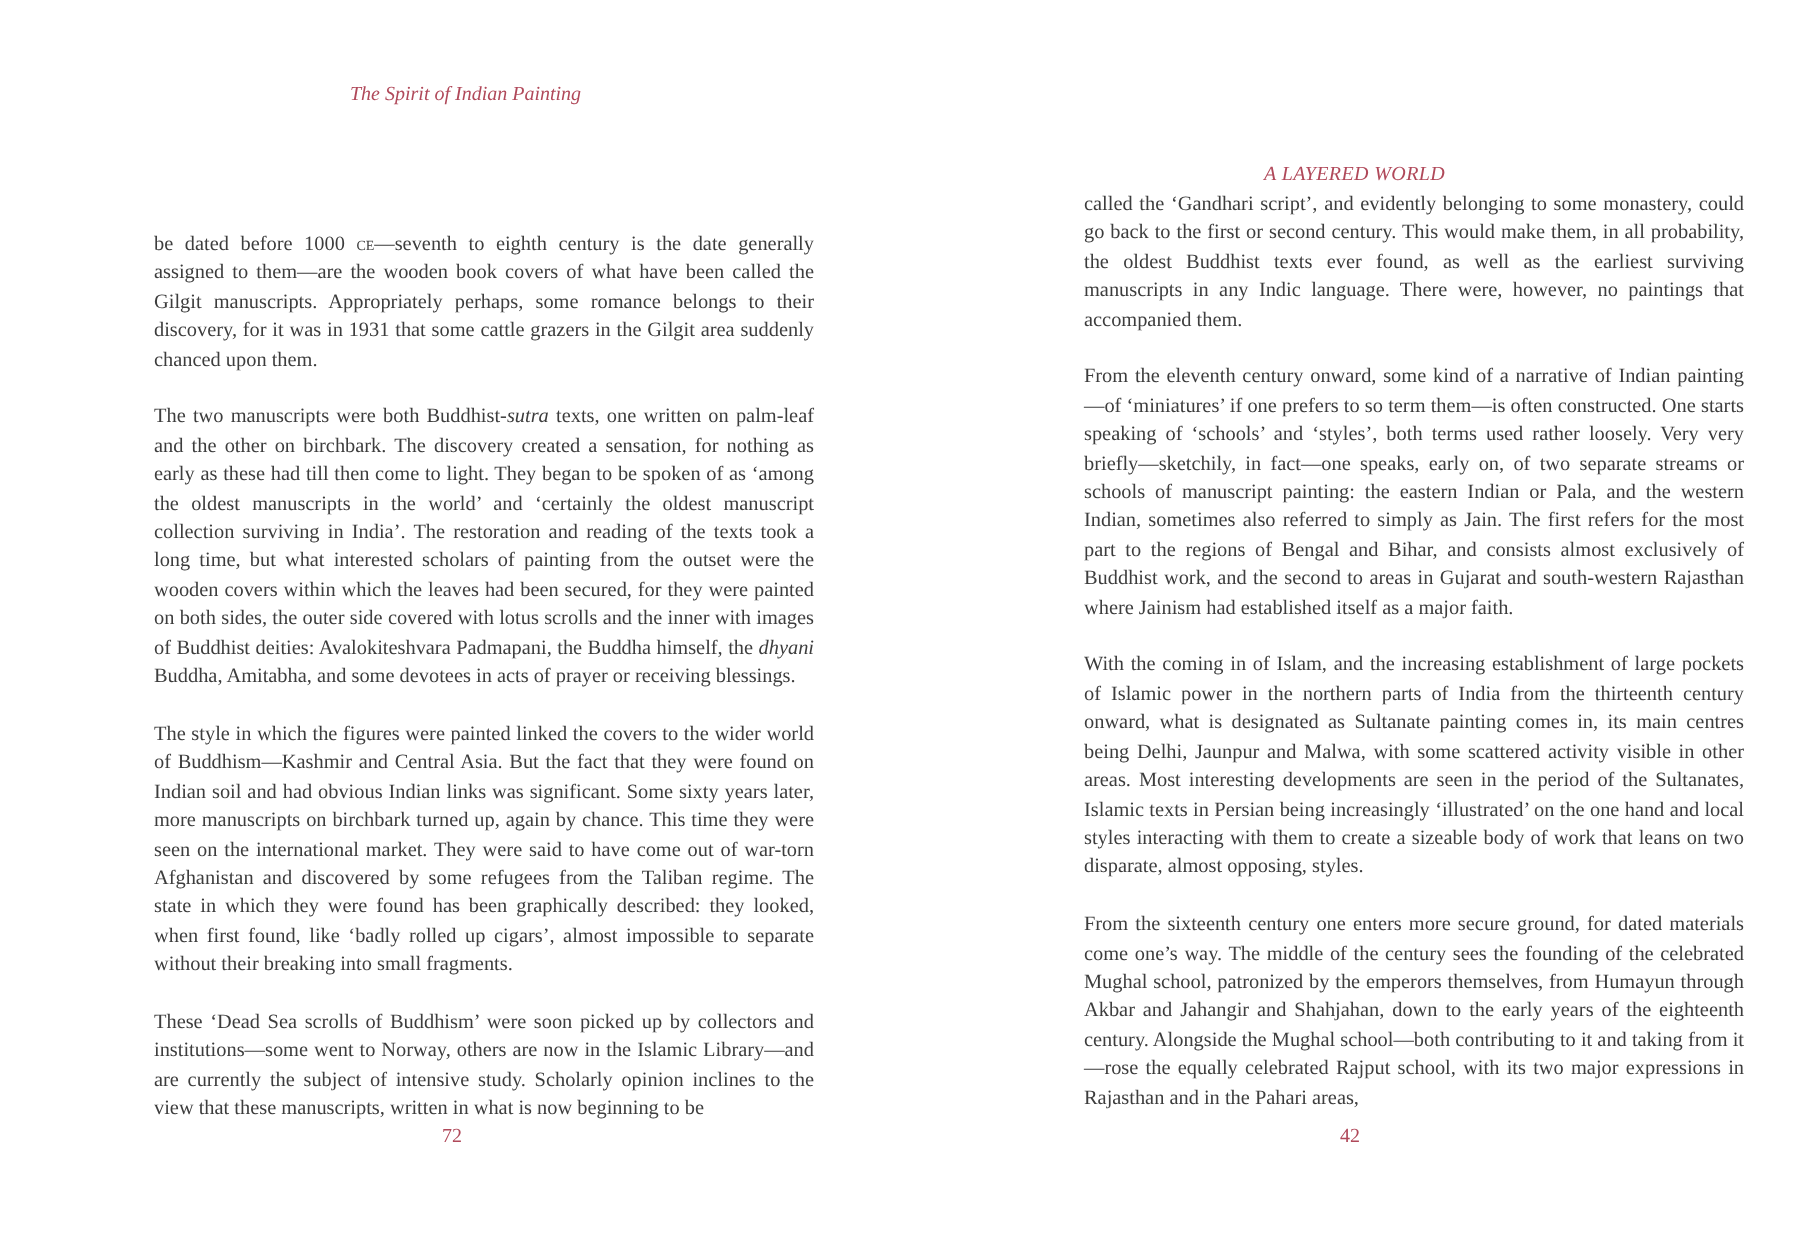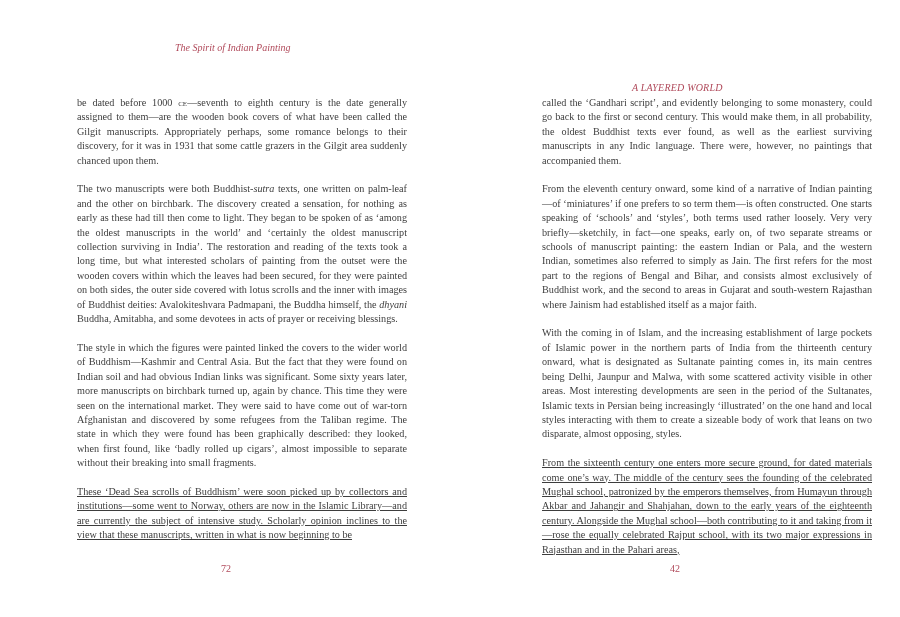--- a/index.html
+++ b/index.html
@@ -7,24 +7,24 @@
       font-family: "Liberation Serif", "DejaVu Serif", serif; color: #3a3a3a; }
     .page { position: absolute; top: 0; height: 617px; }
     .page.left { left: 0; width: 450px; }
     .page.right { left: 450px; width: 450px; }
     .running-head { position: absolute; top: 42px; font-style: italic; font-size: 10px;
       color: #b0495a; white-space: nowrap; }
     .left .running-head { left: 175px; }
     .right .running-head { left: 182px; letter-spacing: 0.2px; margin-top: 40px; }
     .body-text { position: absolute; top: 96px; width: 330px; font-size: 10.2px; line-height: 14.4px;
       text-align: justify; color: #3d3d3d; }
-    .left .body-text { left: 77px; }
+    .left .body-text { left: 77px; margin-top: 20px; }
     .right .body-text { left: 92px; }
     .body-text p { margin: 0 0 14.4px 0; hyphens: manual; }
-    .body-text p.last { margin-bottom: 0; text-decoration: underline; }
+    .body-text p.last { margin-bottom: 0; }
     .folio { position: absolute; top: 563px; font-size: 10px; color: #b0495a; }
     .left .folio { left: 221px; text-align: right; }
     .right .folio { left: 220px; }
     .sc { font-variant: small-caps; }
   </style>
 </head>
 <body>
 
 <div class="page left">
   <div class="running-head">The Spirit of  Indian Painting</div>

